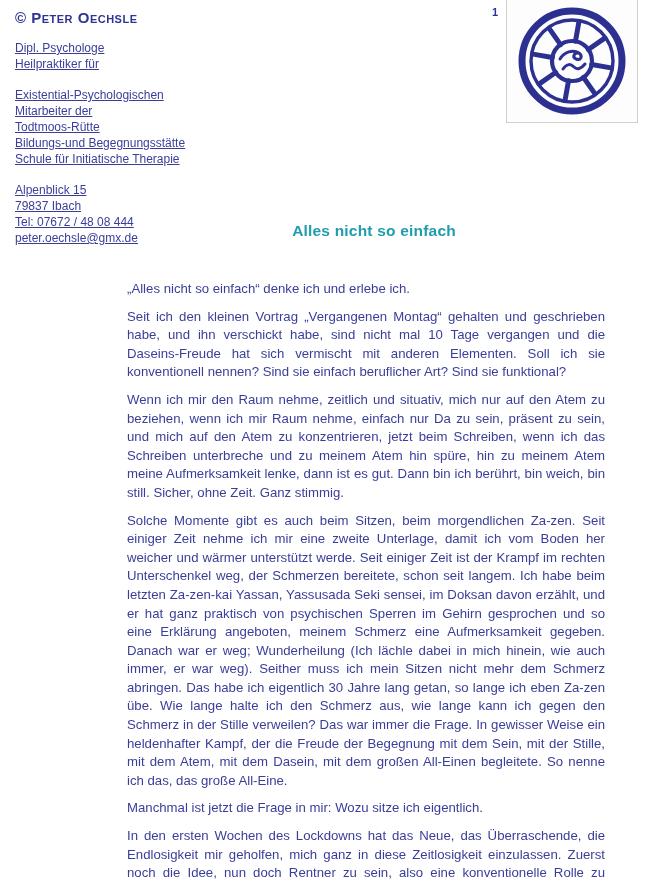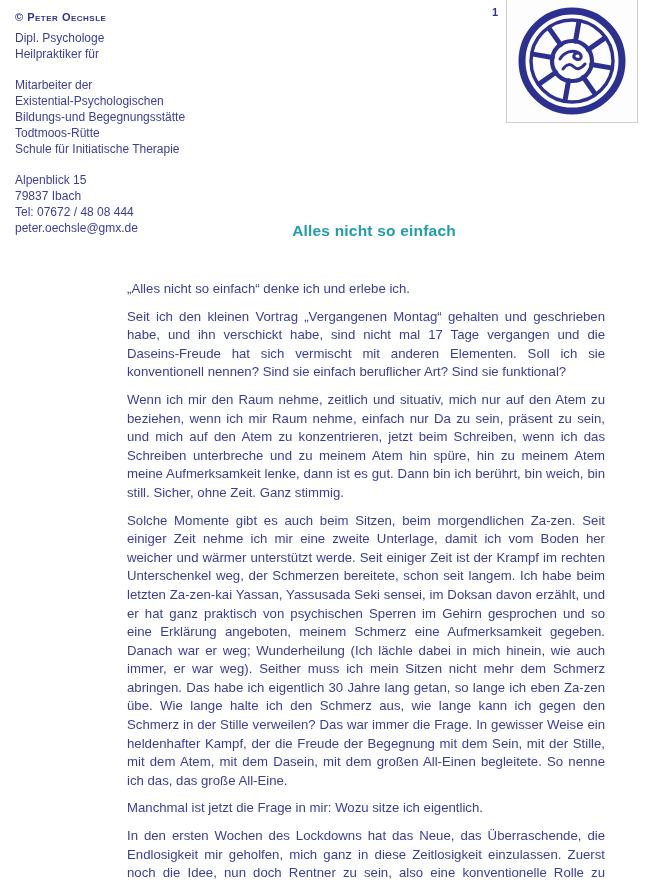--- a/index.html
+++ b/index.html
@@ -10,24 +10,24 @@
     overflow:hidden;
     font-family:"Liberation Sans","DejaVu Sans",sans-serif;
   }
 
   
   .letterhead{
     position:absolute;left:15px;top:8px;width:300px;
     color:#3a3e99;font-size:12px;line-height:16px;
   }
   .lh-name{
-    font-size:11px;font-weight:bold;font-variant:small-caps;
-    letter-spacing:0.5px;color:#2f3494;line-height:19px;margin-bottom:3px;
+    font-size:15px;font-weight:bold;font-variant:small-caps;
+    letter-spacing:0.5px;color:#2f3494;line-height:19px;margin-bottom:13px;
   }
-  .lh-group{margin-top:15px;}
+  .lh-group{margin-top:15px;text-decoration:underline;}
   .lh-group.first{margin-top:0;}
 
   
   .page-number{
     position:absolute;left:488px;top:6px;width:14px;
     font-size:11px;font-weight:bold;color:#2f3494;text-align:center;
   }
 
   
   .logo-box{
@@ -58,24 +58,24 @@
 
 <div class="page">
 
   <header class="letterhead">
     <div class="lh-name">© Peter Oechsle</div>
     <div class="lh-group first">
       <div>Dipl. Psychologe</div>
       <div>Heilpraktiker für</div>
     </div>
     <div class="lh-group">
+      <div>Existential-Psychologischen</div>
       <div>Mitarbeiter der</div>
-      <div>Existential-Psychologischen</div>
+      <div>Todtmoos-Rütte</div>
       <div>Bildungs-und Begegnungsstätte</div>
-      <div>Todtmoos-Rütte</div>
       <div>Schule für Initiatische Therapie</div>
     </div>
     <div class="lh-group">
       <div>Alpenblick 15</div>
       <div>79837 Ibach</div>
       <div>Tel: 07672 / 48 08 444</div>
       <div>peter.oechsle@gmx.de</div>
     </div>
   </header>
 
@@ -108,20 +108,20 @@
           <path d="M -9,8 C -5,2 -1,3 2,6 C 5,9 9,8 13,3"></path>
         </g>
       </g>
     </svg>
   </div>
 
   <h1 class="doc-title">Alles nicht so einfach</h1>
 
   <main class="body-col">
     <p>„Alles nicht so einfach“ denke ich und erlebe ich.</p>
-    <p>Seit ich den kleinen Vortrag „Vergangenen Montag“ gehalten und geschrieben habe, und ihn verschickt habe, sind nicht mal 17 Tage vergangen und die Daseins-Freude hat sich vermischt mit anderen Elementen. Soll ich sie konventionell nennen? Sind sie einfach beruflicher Art? Sind sie funktional?</p>
+    <p>Seit ich den kleinen Vortrag „Vergangenen Montag“ gehalten und geschrieben habe, und ihn verschickt habe, sind nicht mal 10 Tage vergangen und die Daseins-Freude hat sich vermischt mit anderen Elementen. Soll ich sie konventionell nennen? Sind sie einfach beruflicher Art? Sind sie funktional?</p>
     <p>Wenn ich mir den Raum nehme, zeitlich und situativ, mich nur auf den Atem zu beziehen, wenn ich mir Raum nehme, einfach nur Da zu sein, präsent zu sein, und mich auf den Atem zu konzentrieren, jetzt beim Schreiben, wenn ich das Schreiben unterbreche und zu meinem Atem hin spüre, hin zu meinem Atem meine Aufmerksamkeit lenke, dann ist es gut. Dann bin ich berührt, bin weich, bin still. Sicher, ohne Zeit. Ganz stimmig.</p>
     <p>Solche Momente gibt es auch beim Sitzen, beim morgendlichen Za-zen. Seit einiger Zeit nehme ich mir eine zweite Unterlage, damit ich vom Boden her weicher und wärmer unterstützt werde. Seit einiger Zeit ist der Krampf im rechten Unterschenkel weg, der Schmerzen bereitete, schon seit langem. Ich habe beim letzten Za-zen-kai Yassan, Yassusada Seki sensei, im Doksan davon erzählt, und er hat ganz praktisch von psychischen Sperren im Gehirn gesprochen und so eine Erklärung angeboten, meinem Schmerz eine Aufmerksamkeit gegeben. Danach war er weg; Wunderheilung (Ich lächle dabei in mich hinein, wie auch immer, er war weg). Seither muss ich mein Sitzen nicht mehr dem Schmerz abringen. Das habe ich eigentlich 30 Jahre lang getan, so lange ich eben Za-zen übe. Wie lange halte ich den Schmerz aus, wie lange kann ich gegen den Schmerz in der Stille verweilen? Das war immer die Frage. In gewisser Weise ein heldenhafter Kampf, der die Freude der Begegnung mit dem Sein, mit der Stille, mit dem Atem, mit dem Dasein, mit dem großen All-Einen begleitete. So nenne ich das, das große All-Eine.</p>
     <p>Manchmal ist jetzt die Frage in mir: Wozu sitze ich eigentlich.</p>
     <p>In den ersten Wochen des Lockdowns hat das Neue, das Überraschende, die Endlosigkeit mir geholfen, mich ganz in diese Zeitlosigkeit einzulassen. Zuerst noch die Idee, nun doch Rentner zu sein, also eine konventionelle Rolle zu übernehmen, dann aber mehr und mehr mich ganz auf das Arbeiten im Garten, die Begegnung mit den Pflanzen, mit der Weite des Schwarzwaldtales einzulassen und mehr und mehr einfach nur da zu sein, aktiv zu sein, dem Verlauf des Tages, der Zeit Raum zu geben, vom frühen Morgen bis zum frühen Abend.</p>
   </main>
 
 </div>
 
 </body></html>

